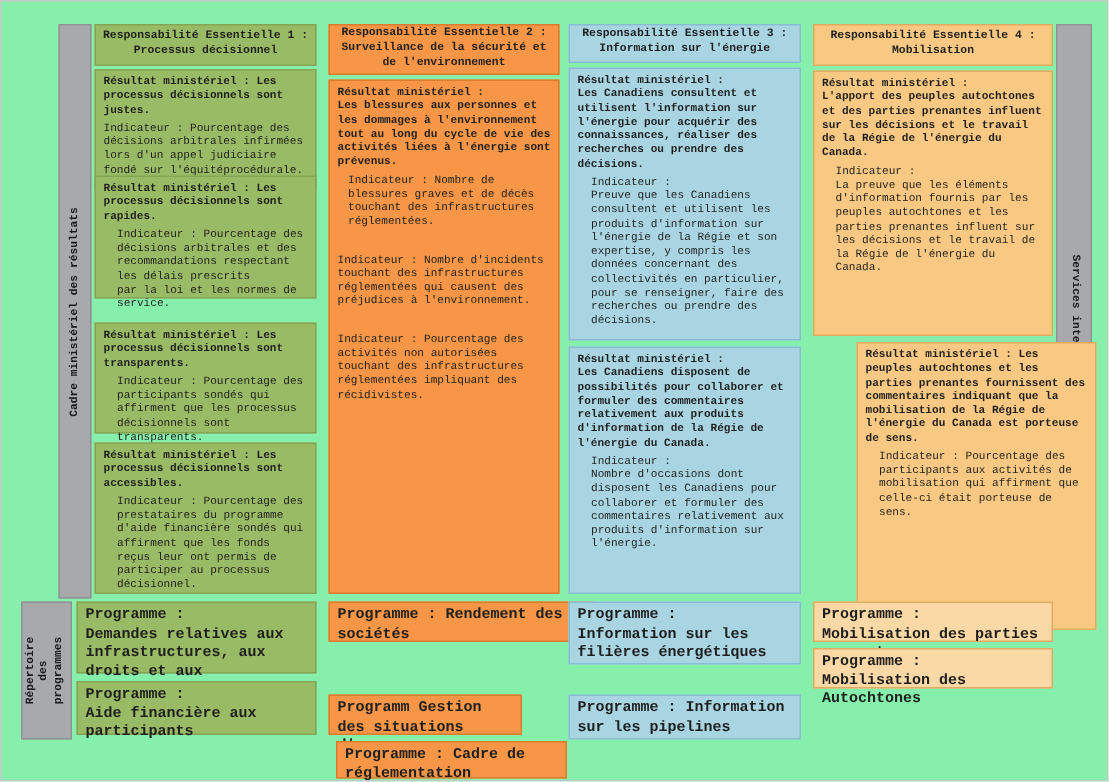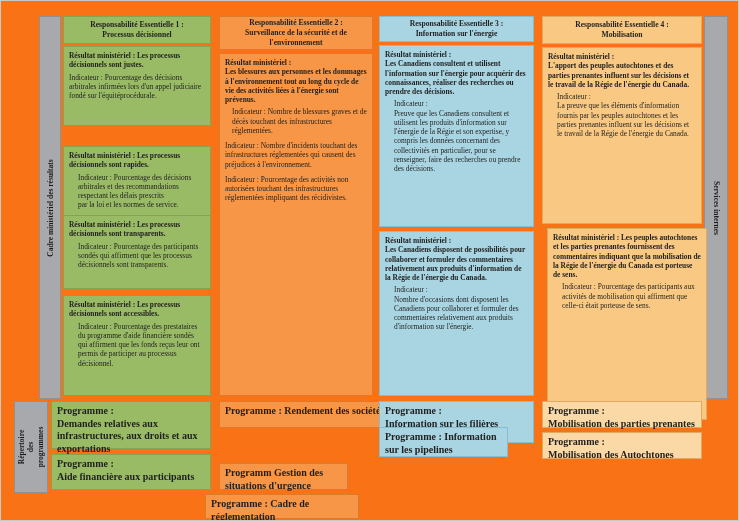--- a/index.html
+++ b/index.html
@@ -1,20 +1,20 @@
 <!DOCTYPE html>
 <html style="--green: #9abb66; --green-border: #83a452; --orange: #f79646; --orange-border: #d97c2e; --blue: #a9d5e3; --blue-border: #88bdd1; --tan: #f9c983; --tan-light: #fbd9a6; --tan-border: #e0aa60; --gray: #a7a9ac; --gray-border: #8f9194; --text: #1f1f1f;"><head>
 <meta charset="utf-8">
 <title>Cadre ministériel des résultats</title>
 <style>
   html,body{margin:0;padding:0;background:#fff;}
   .canvas{
-    position:relative;width:737px;height:519px;background:#f97316;
+    position:relative;width:737px;height:519px;background:#86efac;
     border:1px solid #c9c9c9;overflow:hidden;
-    font-family:Liberation Serif, serif;color:var(--text,#1f1f1f);
+    font-family:Liberation Mono, monospace;color:var(--text,#1f1f1f);
   }
   
   .rail{position:absolute;background:var(--gray,#a7a9ac);border:1px solid var(--gray-border,#8f9194);}
   .vtext{
     position:absolute;left:50%;top:50%;
     transform:translate(-50%,-50%) rotate(-90deg);
     white-space:nowrap;font-size:7.5px;font-weight:bold;color:#1a1a1a;
   }
   .vtext.two-line{white-space:pre-line;text-align:center;line-height:1.25;}
   .vtext.cw{transform:translate(-50%,-50%) rotate(90deg);}
@@ -23,21 +23,21 @@
     position:absolute;display:flex;align-items:center;justify-content:center;
     text-align:center;font-weight:bold;font-size:7.6px;line-height:1.3;
     white-space:pre-line;padding:1px 4px;box-sizing:border-box;
   }
   
   .box{position:absolute;box-sizing:border-box;padding:4px 5px;font-size:7.4px;line-height:1.25;}
   .title{font-weight:bold;white-space:pre-line;}
   .ind{margin-top:3px;white-space:pre-line;}
   .ind-indent{margin-left:9px;}
   .ind-i1{margin-left:7px;}
-  .ind + .ind{margin-top:6px;}
+  .ind + .ind{margin-top:16px;}
   
   .prog{
     position:absolute;box-sizing:border-box;padding:3px 5px;
     font-size:10px;line-height:1.25;font-weight:bold;white-space:pre-line;
   }
   
   .c1{background:var(--green,#9abb66);border:1px solid var(--green-border,#83a452);}
   .c2{background:var(--orange,#f79646);border:1px solid var(--orange-border,#d97c2e);}
   .c3{background:var(--blue,#a9d5e3);border:1px solid var(--blue-border,#88bdd1);}
   .c4{background:var(--tan,#f9c983);border:1px solid var(--tan-border,#e0aa60);}
@@ -62,21 +62,21 @@
   </div>
 
   <div class="hdr c1" style="left:62px;top:15px;width:148px;height:28px">Responsabilité Essentielle 1 :
 Processus décisionnel</div>
 
   <div class="box c1" style="left:62px;top:45px;width:148px;height:80px">
     <div class="title">Résultat ministériel : Les processus décisionnels sont justes.</div>
     <div class="ind">Indicateur : Pourcentage des décisions arbitrales infirmées lors d'un appel judiciaire fondé sur l'équitéprocédurale.</div>
   </div>
 
-  <div class="box c1" style="left:62px;top:145px;width:148px;height:82px">
+  <div class="box c1" style="left:62px;top:116px;width:148px;height:82px">
     <div class="title">Résultat ministériel : Les processus décisionnels sont rapides.</div>
     <div class="ind ind-indent">Indicateur : Pourcentage des décisions arbitrales et des recommandations respectant les délais prescrits
 par la loi et les normes de service.</div>
   </div>
 
   <div class="box c1" style="left:62px;top:214px;width:148px;height:74px">
     <div class="title">Résultat ministériel : Les processus décisionnels sont transparents.</div>
     <div class="ind ind-indent">Indicateur : Pourcentage des participants sondés qui affirment que les processus décisionnels sont transparents.</div>
   </div>
 
@@ -96,54 +96,54 @@
   <div class="box c2" style="left:218px;top:52px;width:154px;height:343px">
     <div class="title">Résultat ministériel :
 Les blessures aux personnes et les dommages à l'environnement tout au long du cycle de vie des activités liées à l'énergie sont prévenus.</div>
     <div class="ind ind-i1">Indicateur : Nombre de blessures graves et de décès touchant des infrastructures réglementées.</div>
     <div class="ind">Indicateur : Nombre d'incidents touchant des infrastructures réglementées qui causent des préjudices à l'environnement.</div>
     <div class="ind">Indicateur : Pourcentage des activités non autorisées touchant des infrastructures réglementées impliquant des récidivistes.</div>
   </div>
 
   <div class="prog c2" style="left:218px;top:400px;width:177px;height:27px">Programme :  Rendement des sociétés</div>
   <div class="prog c2" style="left:218px;top:462px;width:129px;height:27px">Programm Gestion des situations d'urgence</div>
-  <div class="prog c2" style="left:204px;top:493px;width:154px;height:25px">Programme :  Cadre de réglementation</div>
+  <div class="prog c2" style="left:223px;top:493px;width:154px;height:25px">Programme :  Cadre de réglementation</div>
 
   <div class="hdr c3" style="left:378px;top:15px;width:155px;height:26px">Responsabilité Essentielle 3 :
 Information sur l'énergie</div>
 
   <div class="box c3" style="left:378px;top:44px;width:155px;height:182px">
     <div class="title">Résultat ministériel :
 Les Canadiens consultent et utilisent l'information sur l'énergie pour acquérir des connaissances, réaliser des recherches ou prendre des décisions.</div>
     <div class="ind ind-indent">Indicateur :
 Preuve que les Canadiens consultent et utilisent les produits d'information sur l'énergie de la Régie et son expertise, y compris les données concernant des collectivités en particulier, pour se renseigner, faire des recherches ou prendre des décisions.</div>
   </div>
 
   <div class="box c3" style="left:378px;top:230px;width:155px;height:165px">
     <div class="title">Résultat ministériel :
 Les Canadiens disposent de possibilités pour collaborer et formuler des commentaires relativement aux produits d'information de la Régie de l'énergie du Canada.</div>
     <div class="ind ind-indent">Indicateur :
 Nombre d'occasions dont disposent les Canadiens pour collaborer et formuler des commentaires relativement aux produits d'information sur l'énergie.</div>
   </div>
 
   <div class="prog c3" style="left:378px;top:400px;width:155px;height:42px">Programme :
 Information sur les filières énergétiques</div>
-  <div class="prog c3" style="left:378px;top:426px;width:129px;height:30px">Programme : Information sur les pipelines</div>
+  <div class="prog c3" style="left:378px;top:462px;width:155px;height:30px">Programme : Information sur les pipelines</div>
 
   <div class="hdr c4" style="left:541px;top:15px;width:160px;height:28px">Responsabilité Essentielle  4 :
 Mobilisation</div>
 
   <div class="box c4" style="left:541px;top:46px;width:160px;height:177px">
     <div class="title">Résultat ministériel :
 L'apport des peuples autochtones et des parties prenantes influent sur les décisions et le travail de la Régie de l'énergie du Canada.</div>
     <div class="ind ind-indent">Indicateur :
 La preuve que les éléments d'information fournis par les peuples autochtones et les parties prenantes influent sur les décisions et le travail de la Régie de l'énergie du Canada.</div>
   </div>
 
-  <div class="box c4" style="left:546px;top:227px;width:160px;height:192px">
+  <div class="box c4" style="left:570px;top:227px;width:160px;height:192px">
     <div class="title">Résultat ministériel : Les peuples autochtones et les parties prenantes fournissent des commentaires indiquant que la mobilisation de la Régie de l'énergie du Canada est porteuse de sens.</div>
     <div class="ind ind-indent">Indicateur : Pourcentage des participants aux activités de mobilisation qui affirment que celle-ci était porteuse de sens.</div>
   </div>
 
   <div class="prog c4l" style="left:541px;top:400px;width:160px;height:27px">Programme :
 Mobilisation des parties prenantes</div>
   <div class="prog c4l" style="left:541px;top:431px;width:160px;height:27px">Programme :
 Mobilisation des Autochtones</div>
 
 </div>

